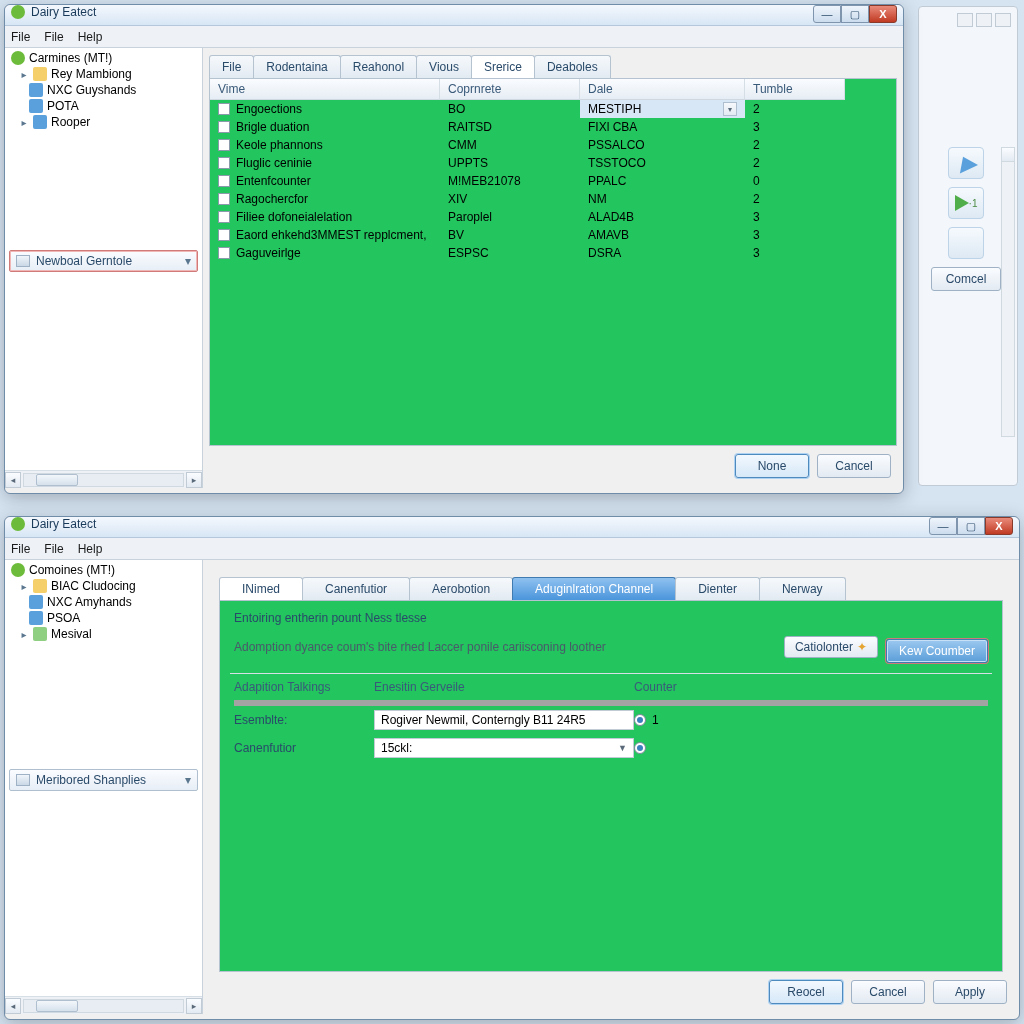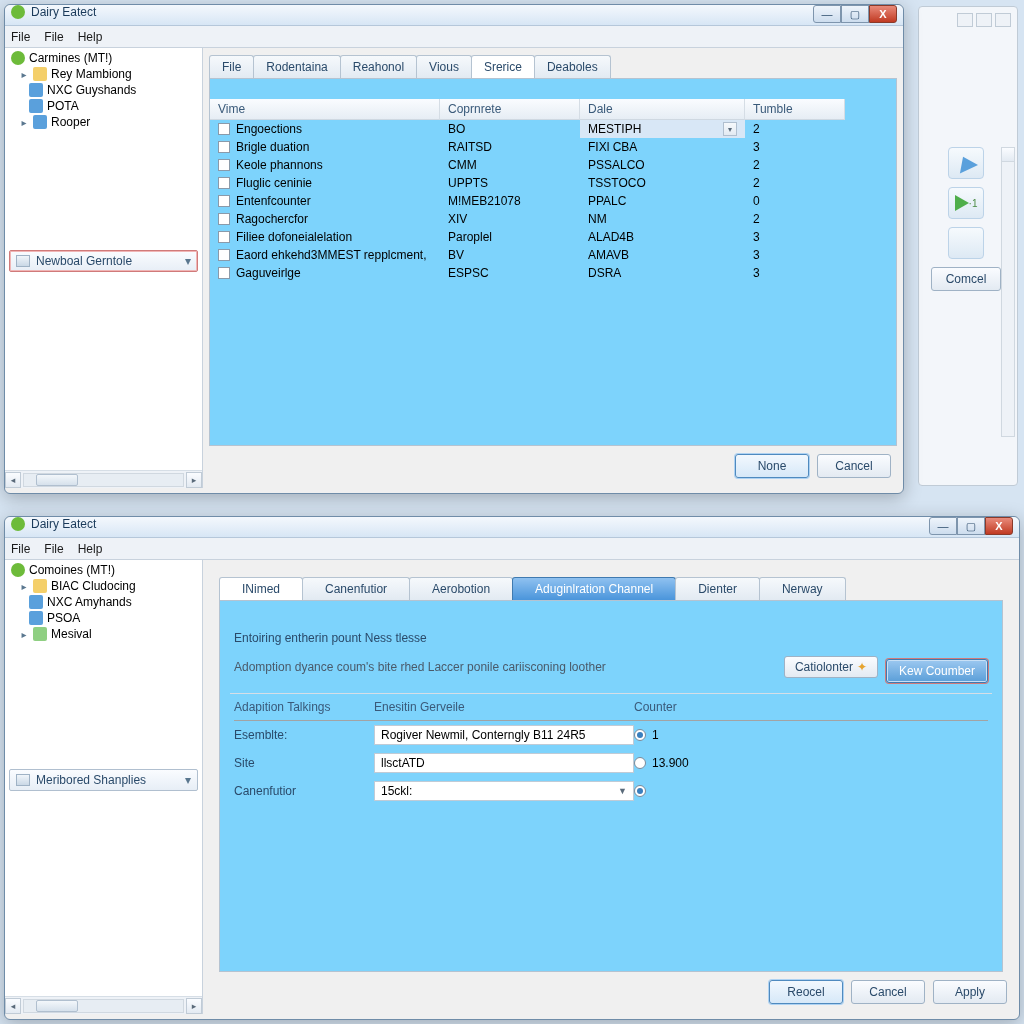--- a/index.html
+++ b/index.html
@@ -46,38 +46,38 @@
   .side-scroll { height:18px; border-top:1px solid #d6dee6; background:#eef2f7; display:flex; align-items:center;}
   .side-scroll .arrow { width:16px; height:16px; border:1px solid #c0cbd6; background:linear-gradient(#fafcff,#e3eaf2); display:flex; align-items:center; justify-content:center; font-size:9px; color:#5a6a7a;}
   .side-scroll .track { flex:1; height:14px; background:#e7edf3; margin:0 2px; border:1px solid #d0d8e0; position:relative;}
   .side-scroll .thumb { position:absolute; left:12px; top:0; bottom:0; width:42px; background:linear-gradient(#f3f7fb,#d6e1ec); border:1px solid #b0bfcf; border-radius:2px;}
   .content { flex:1; display:flex; flex-direction:column; padding:6px; }
   .tabstrip { display:flex; align-items:flex-end; height:24px; }
   .tab { padding:4px 12px; border:1px solid #b5c3d1; border-bottom:none; background:linear-gradient(#f6f9fc,#e2eaf2); margin-right:-1px; color:#2a4a6a; border-top-left-radius:3px; border-top-right-radius:3px;}
   .tab.active { background:#fff; position:relative; z-index:2; }
   .tabstrip2 .tab { padding:4px 22px; }
   .tab.activeblue { background:linear-gradient(#8fc1f0,#4a95db); color:#fff; border-color:#3f7ab0;}
-  .panel { flex:1; background:#7dd3fc; border:1px solid #b5c3d1; padding:20px 0; overflow:auto;}
+  .panel { flex:1; background:#22c55e; border:1px solid #b5c3d1; padding:0 0; overflow:auto;}
   .cols { display:grid; grid-template-columns: 230px 140px 165px 100px; }
   .hdr .cell { padding:3px 8px; background:linear-gradient(#fafcff,#e6edf4); border-right:1px solid #d5dde5; border-bottom:1px solid #cfd8e1; color:#3a5a7a;}
   .row .cell { padding:2px 8px; display:flex; align-items:center; gap:6px; }
   .cb { width:12px; height:12px; border:1px solid #8a9aaa; background:#fff; }
   .cell.sel { background:#d8e7f6; }
   .dropcaret { margin-left:auto; width:14px; height:14px; border:1px solid #b0bfcf; background:linear-gradient(#f6f9fc,#e2eaf2); display:flex; align-items:center; justify-content:center; font-size:8px; color:#5a6a7a;}
   .btnbar { display:flex; justify-content:flex-end; gap:8px; padding:8px 6px 4px; }
   .btn { min-width:74px; padding:4px 12px; border:1px solid #9fb2c5; background:linear-gradient(#fafcff,#e3eaf2); border-radius:3px; text-align:center; color:#2a4a6a;}
   .btn.primary { border-color:#4f8abf; box-shadow:0 0 0 1px #aed2f2; background:linear-gradient(#f2f8fe,#d6e8f8);}
   .btn.blue { background:linear-gradient(#9cc8f0,#5a9ed8); color:#fff; border-color:#3f7ab0; box-shadow:inset 0 0 0 1px #c8e0f6, 0 0 0 1px #d07a7a;}
   
   .p2head { padding:10px 14px 6px; color:#2a4a6a; }
   .p2sub { padding:0 14px 10px; color:#4a5a6a; display:flex; align-items:center; }
   .p2sub .spacer { flex:1;}
   .p2divider { height:1px; background:#d6dee6; margin:0 10px;}
   .p2table { padding:0 14px;}
-  .p2hr { display:grid; grid-template-columns: 140px 260px 180px; padding:6px 0; color:#3a5a7a; font-weight:500; border-bottom:1px solid #a3a3a3;}
+  .p2hr { display:grid; grid-template-columns: 140px 260px 180px; padding:6px 0; color:#3a5a7a; font-weight:500; border-bottom:6px solid #a3a3a3;}
   .p2row { display:grid; grid-template-columns: 140px 260px 180px; padding:4px 0; align-items:center;}
   .p2row .lbl { color:#2a4a6a;}
   .p2row .valbox { border:1px solid #c0cbd6; padding:2px 6px; background:#fff; display:flex; align-items:center;}
   .select .caret { margin-left:auto; font-size:9px; color:#5a6a7a;}
   .radio { display:flex; align-items:center; gap:6px;}
   .radio .dot { width:12px; height:12px; border:1px solid #7a8a9a; border-radius:50%; background:#fff; position:relative;}
   .radio .dot.on::after { content:""; position:absolute; inset:2px; border-radius:50%; background:#3a7fbe;}
   
   .bgwin { position:absolute; left:918px; top:6px; width:100px; height:480px; background:#f3f6fa; border:1px solid #c0cbd6; border-radius:4px;}
   .bgwin .btns { display:flex; gap:3px; padding:6px; justify-content:flex-end;}
@@ -397,30 +397,20 @@
                 <div class="lbl">Esemblte:</div>
                 <div class="valbox">
                   <span>Rogiver Newmil, Conterngly B11 24R5</span>
                 </div>
                 <div class="radio">
                   <span class="dot on"></span>
                   <span>1</span>
                 </div>
               </div>
               <div class="p2row">
-                <div class="lbl">Site</div>
-                <div class="valbox">
-                  <span>llsctATD</span>
-                </div>
-                <div class="radio">
-                  <span class="dot"></span>
-                  <span>13.900</span>
-                </div>
-              </div>
-              <div class="p2row">
                 <div class="lbl">Canenfutior</div>
                 <div class="valbox select">
                   <span>15ckl:</span>
                   <span class="caret">▼</span>
                 </div>
                 <div class="radio">
                   <span class="dot on"></span>
                   <span></span>
                 </div>
               </div>

